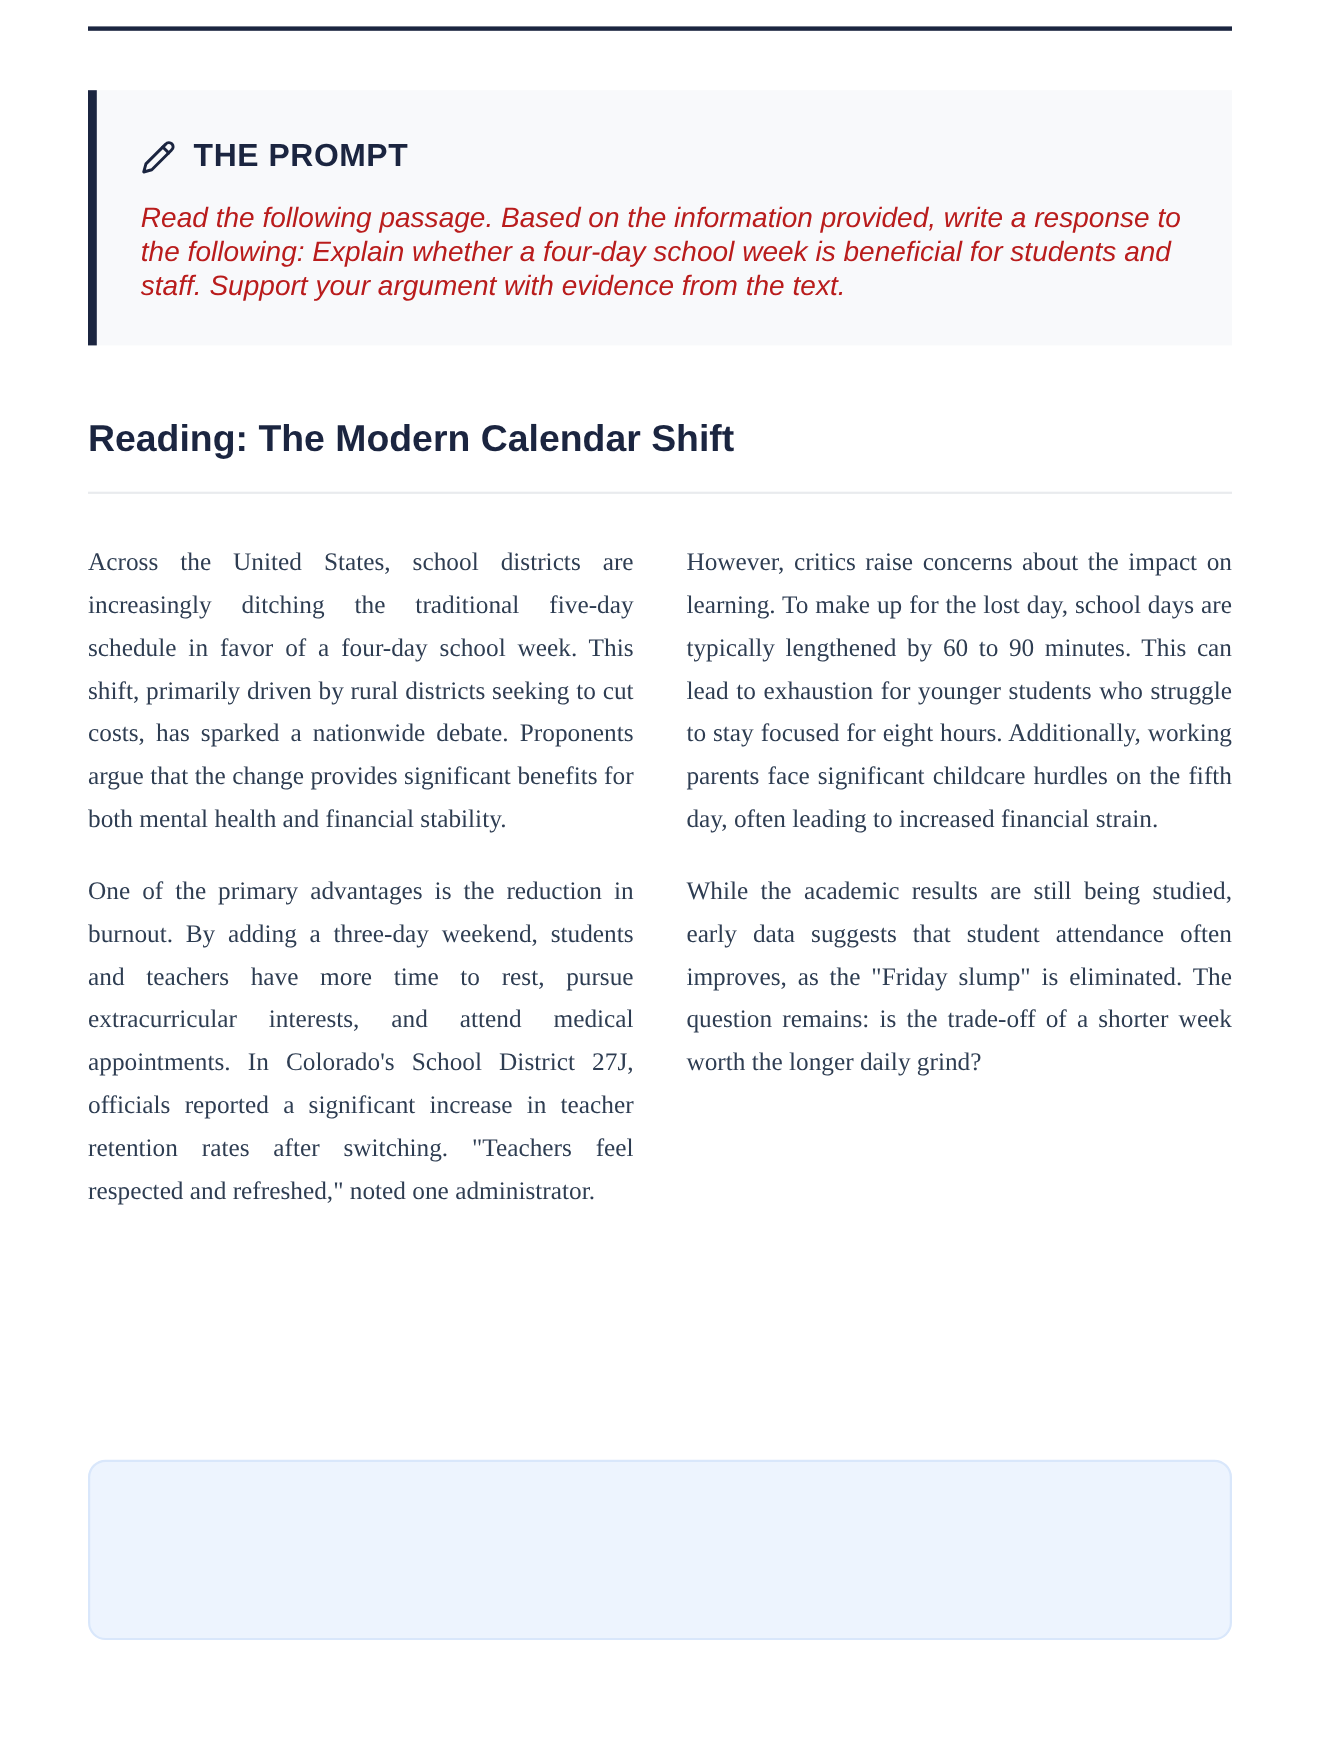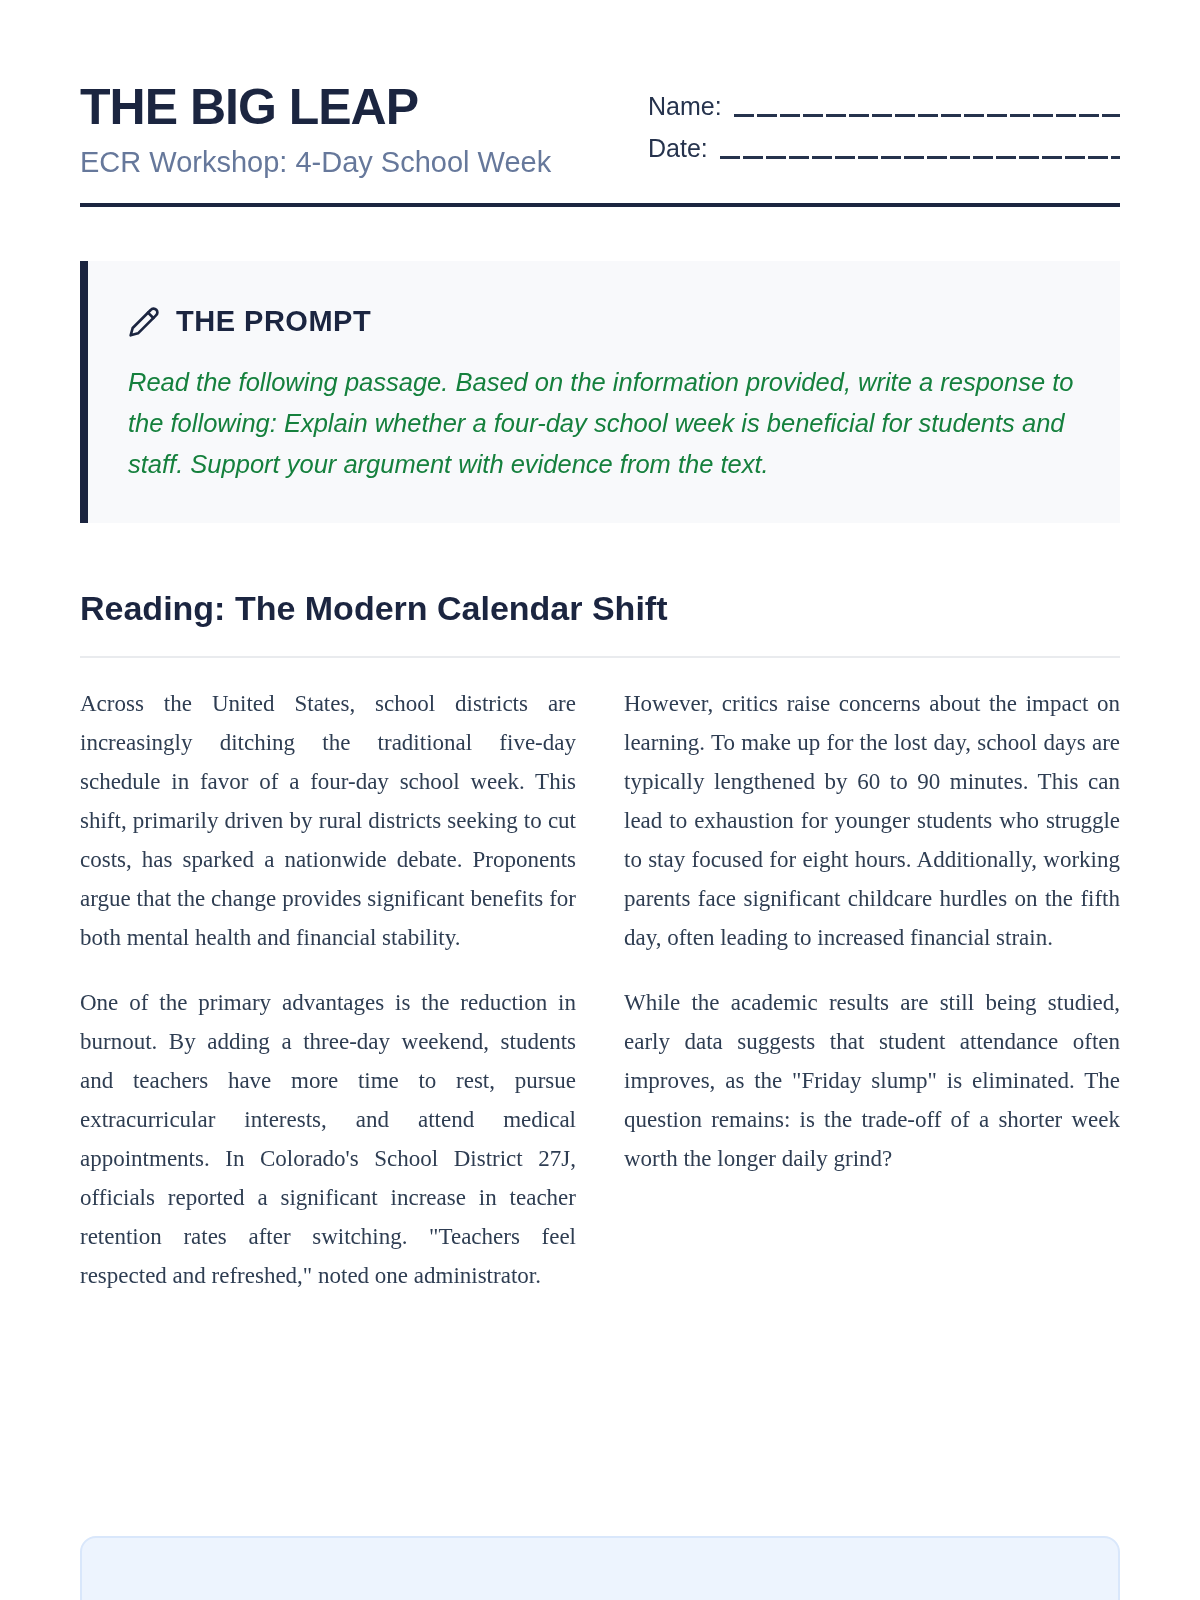--- a/index.html
+++ b/index.html
@@ -35,72 +35,56 @@
     background:#f8f9fb;
     border-left:8px solid #1b2540;
     padding:44px 40px 38px 40px;
   }
   .prompt-head{display:flex;align-items:center;gap:16px;}
   .prompt-head .icon{width:32px;height:32px;display:inline-block;}
   .prompt-head .icon svg{width:32px;height:32px;display:block;}
   .prompt-title{font-size:29px;font-weight:700;letter-spacing:.5px;color:#1b2540;}
   .prompt-body{
     margin:24px 0 0 0;max-width:960px;
-    font-style:italic;font-size:25.5px;line-height:41px;color:#15803d;
+    font-style:italic;font-size:25.5px;line-height:31px;color:#b91c1c;
   }
 
   
   .reading-heading{
     margin:66px 0 0 0;
     font-size:34px;font-weight:800;color:#1b2540;
     padding-bottom:28px;border-bottom:2px solid #e9ebee;
   }
   .passage{
     display:flex;gap:48px;
     margin-top:26px;
     min-height:828px;
     font-family:"Liberation Serif",serif;
     font-size:23px;line-height:39px;color:#2e3d52;
     text-align:justify;
   }
   .passage .col{flex:1;min-width:0;}
-  .passage p{margin:0 0 26px 0;}
+  .passage p{margin:16px 0 26px 0;}
   .passage p:last-child{margin-bottom:0;}
   .passage p.continued{text-align-last:justify;}
 
   
   .answer-box{
     margin:24px 80px 0 80px;
     height:160px;
     background:#edf4fe;
     border:2px solid #d9e7fb;
     border-radius:16px;
   }
 </style>
 </head>
 <body>
 
 <div class="content">
 
-  <header class="header">
-    <div class="title-block">
-      <h1 class="page-title">THE BIG LEAP</h1>
-      <div class="page-subtitle">ECR Workshop: 4-Day School Week</div>
-    </div>
-    <div class="fields">
-      <div class="field-row">
-        <span class="label">Name:</span>
-        <span class="write-line"></span>
-      </div>
-      <div class="field-row">
-        <span class="label">Date:</span>
-        <span class="write-line"></span>
-      </div>
-    </div>
-  </header>
 
   <div class="divider"></div>
 
   <section class="prompt-box">
     <div class="prompt-head">
       <span class="icon">
         <svg viewBox="0 0 24 24" fill="none" stroke="#1b2540" stroke-width="2" stroke-linecap="round" stroke-linejoin="round">
           <path d="M17 3a2.85 2.83 0 1 1 4 4L7.5 20.5 2 22l1.5-5.5Z"></path>
           <path d="m15 5 4 4"></path>
         </svg>

